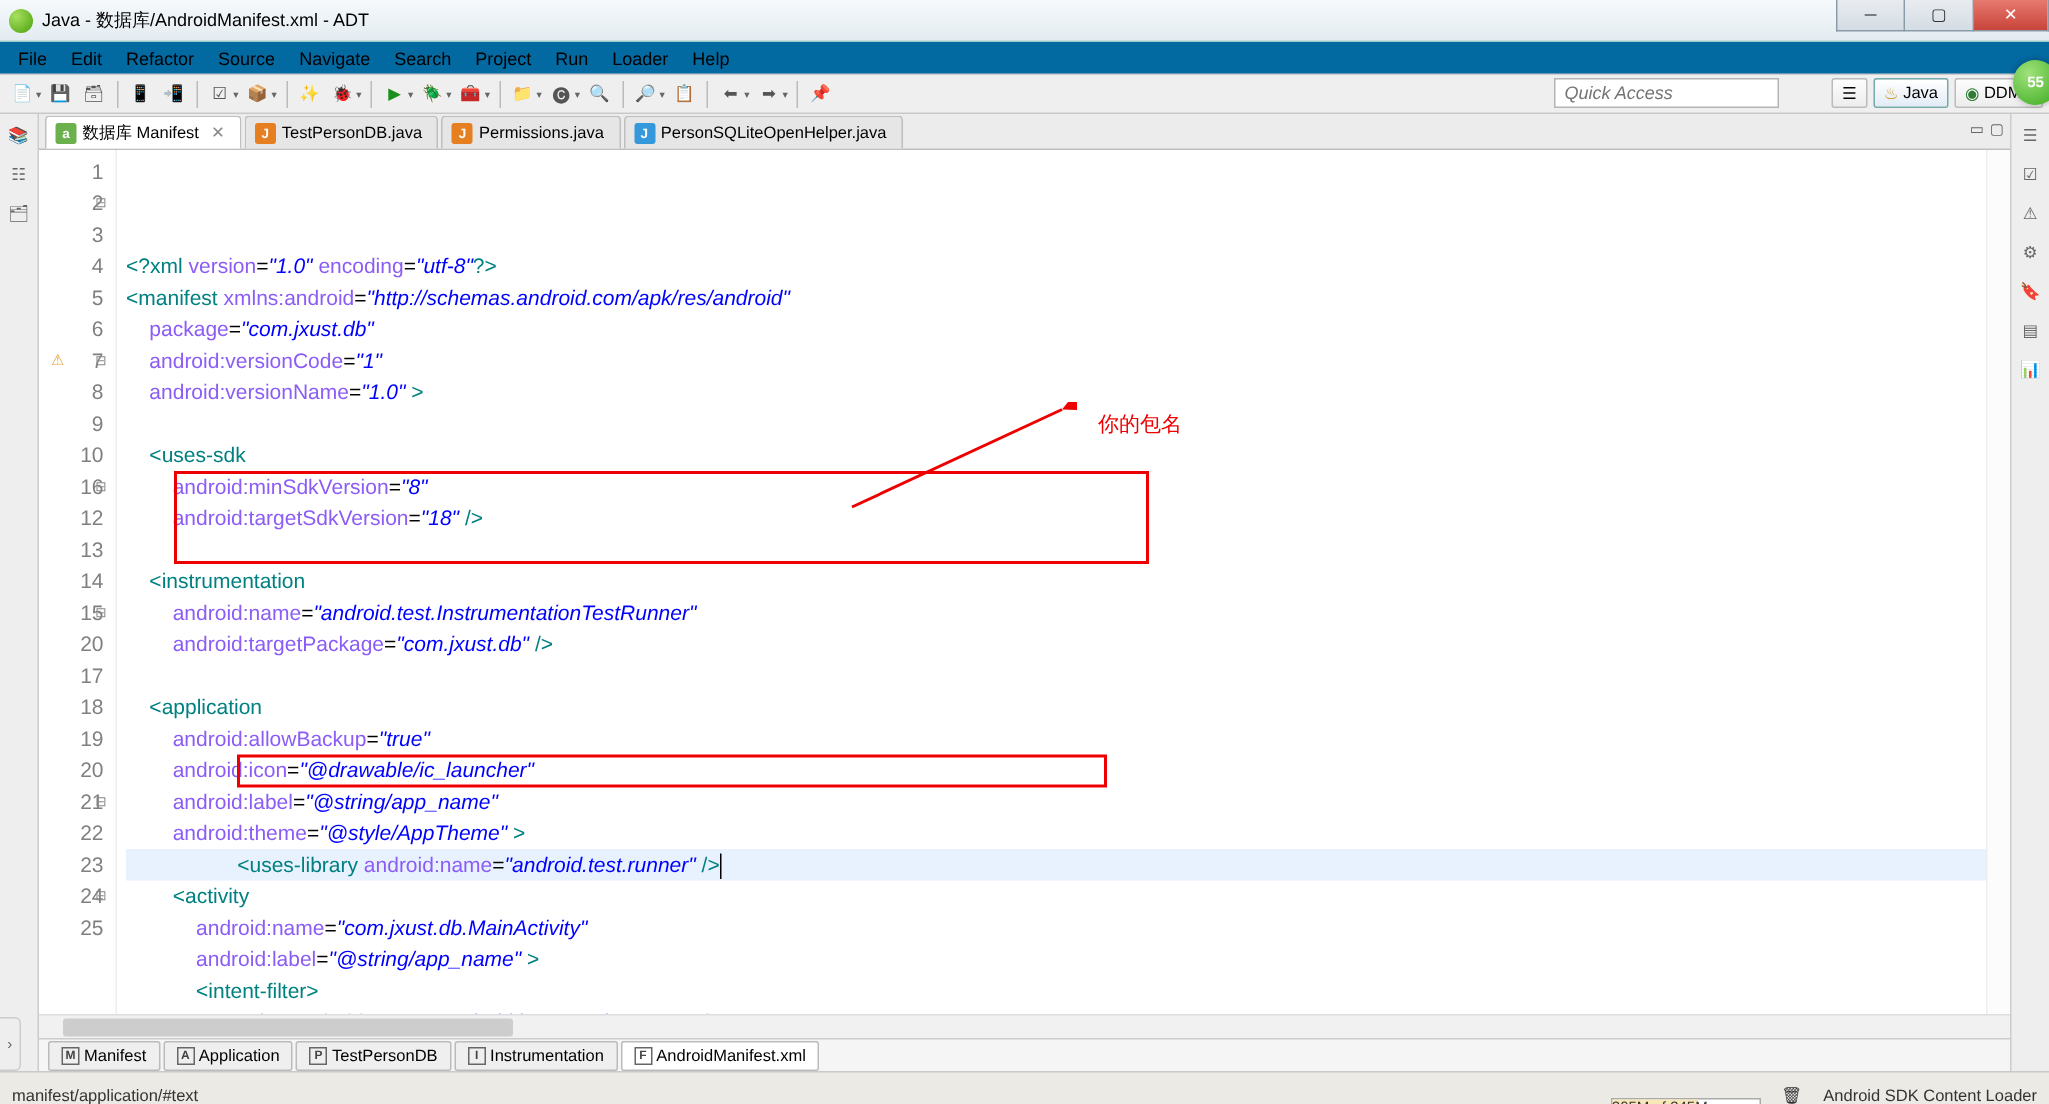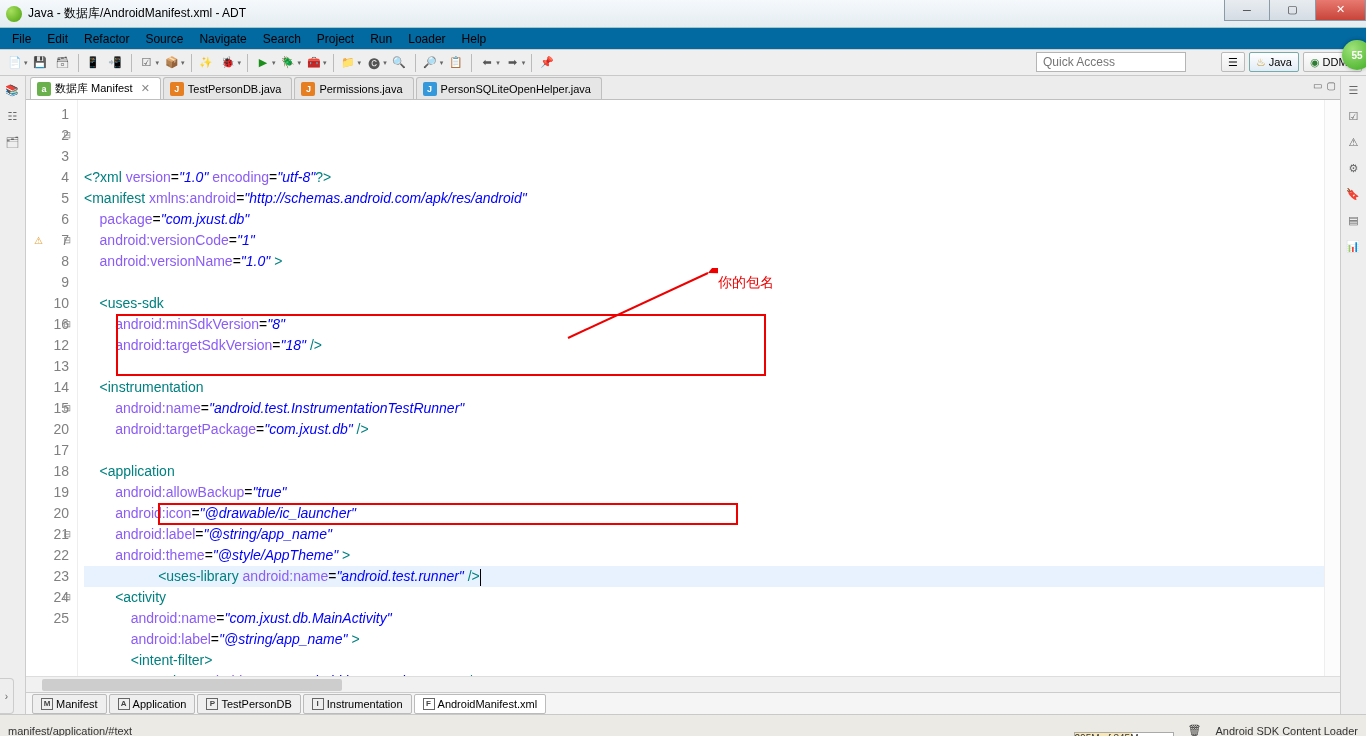--- a/index.html
+++ b/index.html
@@ -16,21 +16,21 @@
 
 .menubar { height:22px; background:#0369a1; display:flex; align-items:center; padding-left:4px; border-bottom:1px solid #ccc; }
 .menubar span { padding:3px 8px; cursor:default; }
 
 
 .toolbar { height:26px; background:#efefef; border-bottom:1px solid #c9c9c9; display:flex; align-items:center; padding:0 4px; position:relative; }
 .tb-icon { width:18px; height:18px; margin:0 2px; display:inline-flex; align-items:center; justify-content:center; font-size:11px; color:#555; border:1px solid transparent; border-radius:2px; }
 .tb-sep { width:1px; height:18px; background:#bbb; margin:0 4px; }
 .tb-drop { font-size:7px; color:#666; margin-left:-2px; margin-right:2px; }
 .quick-access { position:absolute; right:180px; top:2px; }
-.quick-access input { width:150px; height:20px; border:1px solid #b5b5b5; padding:0 6px; font-size:12px; color:#888; }
+.quick-access input { width:150px; height:20px; border:1px solid #b5b5b5; padding:0 6px; font-size:12px; color:#888; font-style:italic; }
 .persp { position:absolute; right:4px; top:2px; display:flex; align-items:center; gap:4px; }
 .persp-btn { height:20px; padding:0 6px; border:1px solid #bbb; background:linear-gradient(#fdfdfd,#ededed); display:flex; align-items:center; gap:3px; font-size:11px; border-radius:2px; }
 .persp-btn.sel { background:linear-gradient(#fff,#e1ebf5); border-color:#7aa; }
 
 
 .main { display:flex; height:calc(100% - 28px - 22px - 26px - 22px); background:#fff; }
 .left-gutter { width:26px; background:#eee; border-right:1px solid #ccc; display:flex; flex-direction:column; align-items:center; padding-top:6px; gap:10px; }
 .lg-icon { width:16px; height:16px; font-size:11px; color:#666; display:flex; align-items:center; justify-content:center; }
 .right-gutter { width:26px; background:#eee; border-left:1px solid #ccc; display:flex; flex-direction:column; align-items:center; padding-top:6px; gap:10px; }
 
@@ -232,21 +232,21 @@
         <div class="cl"><span class="c-punc">&lt;?</span><span class="c-tag">xml</span> <span class="c-attr">version</span>=<span class="c-str">"1.0"</span> <span class="c-attr">encoding</span>=<span class="c-str">"utf-8"</span><span class="c-punc">?&gt;</span></div><div class="cl"><span class="c-punc">&lt;</span><span class="c-tag">manifest</span> <span class="c-attr">xmlns:android</span>=<span class="c-str">"http://schemas.android.com/apk/res/android"</span></div><div class="cl">    <span class="c-attr">package</span>=<span class="c-str">"com.jxust.db"</span></div><div class="cl">    <span class="c-attr">android:versionCode</span>=<span class="c-str">"1"</span></div><div class="cl">    <span class="c-attr">android:versionName</span>=<span class="c-str">"1.0"</span> <span class="c-punc">&gt;</span></div><div class="cl">&nbsp;</div><div class="cl">    <span class="c-punc">&lt;</span><span class="c-tag">uses-sdk</span></div><div class="cl">        <span class="c-attr">android:minSdkVersion</span>=<span class="c-str">"8"</span></div><div class="cl">        <span class="c-attr">android:targetSdkVersion</span>=<span class="c-str">"18"</span> <span class="c-punc">/&gt;</span></div><div class="cl">&nbsp;</div><div class="cl">    <span class="c-punc">&lt;</span><span class="c-tag">instrumentation</span></div><div class="cl">        <span class="c-attr">android:name</span>=<span class="c-str">"android.test.InstrumentationTestRunner"</span></div><div class="cl">        <span class="c-attr">android:targetPackage</span>=<span class="c-str">"com.jxust.db"</span> <span class="c-punc">/&gt;</span></div><div class="cl">&nbsp;</div><div class="cl">    <span class="c-punc">&lt;</span><span class="c-tag">application</span></div><div class="cl">        <span class="c-attr">android:allowBackup</span>=<span class="c-str">"true"</span></div><div class="cl">        <span class="c-attr">android:icon</span>=<span class="c-str">"@drawable/ic_launcher"</span></div><div class="cl">        <span class="c-attr">android:label</span>=<span class="c-str">"@string/app_name"</span></div><div class="cl">        <span class="c-attr">android:theme</span>=<span class="c-str">"@style/AppTheme"</span> <span class="c-punc">&gt;</span></div><div class="cl hl">        <span class="c-punc">&lt;</span><span class="c-tag">uses-library</span> <span class="c-attr">android:name</span>=<span class="c-str">"android.test.runner"</span> <span class="c-punc">/&gt;</span><span class="cursor-line"></span></div><div class="cl">        <span class="c-punc">&lt;</span><span class="c-tag">activity</span></div><div class="cl">            <span class="c-attr">android:name</span>=<span class="c-str">"com.jxust.db.MainActivity"</span></div><div class="cl">            <span class="c-attr">android:label</span>=<span class="c-str">"@string/app_name"</span> <span class="c-punc">&gt;</span></div><div class="cl">            <span class="c-punc">&lt;</span><span class="c-tag">intent-filter</span><span class="c-punc">&gt;</span></div><div class="cl">                <span class="c-punc">&lt;</span><span class="c-tag">action</span> <span class="c-attr">android:name</span>=<span class="c-str">"android.intent.action.MAIN"</span> <span class="c-punc">/&gt;</span></div><div class="red-box1" style="left:38px; top:214px; width:650px; height:62px;"></div>
         <div class="red-box1" style="left:80px; top:403px; width:580px; height:22px;"></div>
         <svg class="annotation-arrow" style="left:480px; top:168px;" width="160" height="80">
           <defs>
               <marker id="ah" markerWidth="8" markerHeight="8" refX="6" refY="3" orient="auto">
                 <path d="M0,0 L6,3 L0,6 Z" fill="#e00"></path>
               </marker>
             </defs>
           <line x1="150" y1="5" x2="10" y2="70" stroke="#e00" stroke-width="2" marker-start="url(#ah)"></line>
         </svg>
-        <div class="ann-text" style="left:640px; top:172px;">你的包名</div>
+        <div class="ann-text" style="left:654px; top:172px;">你的包名</div>
       </div>
       <div class="overview-ruler"></div>
     </div>
 
     <div class="scrollbar-h">
         <div class="thumb"></div>
       </div>
 
     <div class="bottom-tabs" id="btabs">
         <div class="btab">

